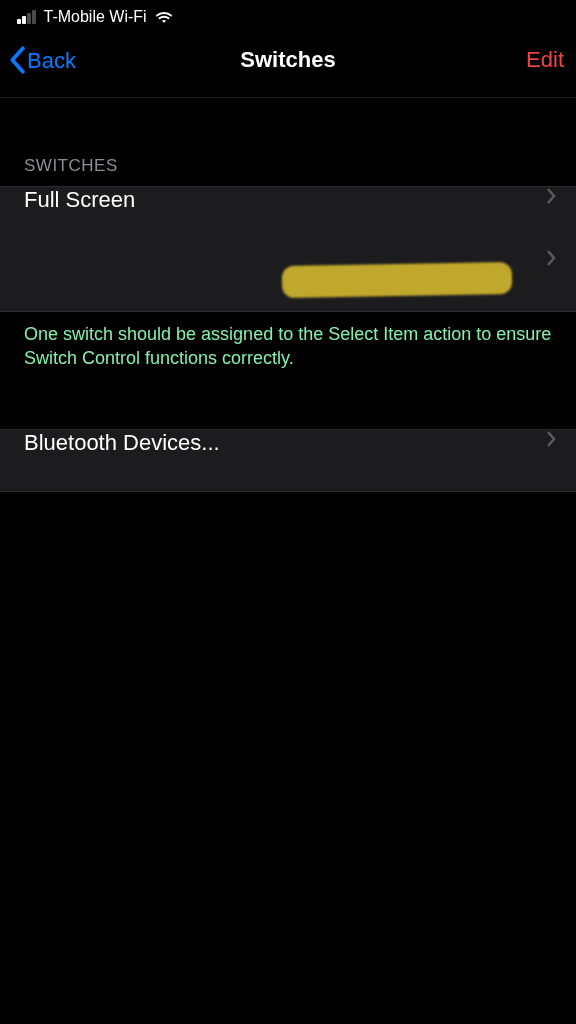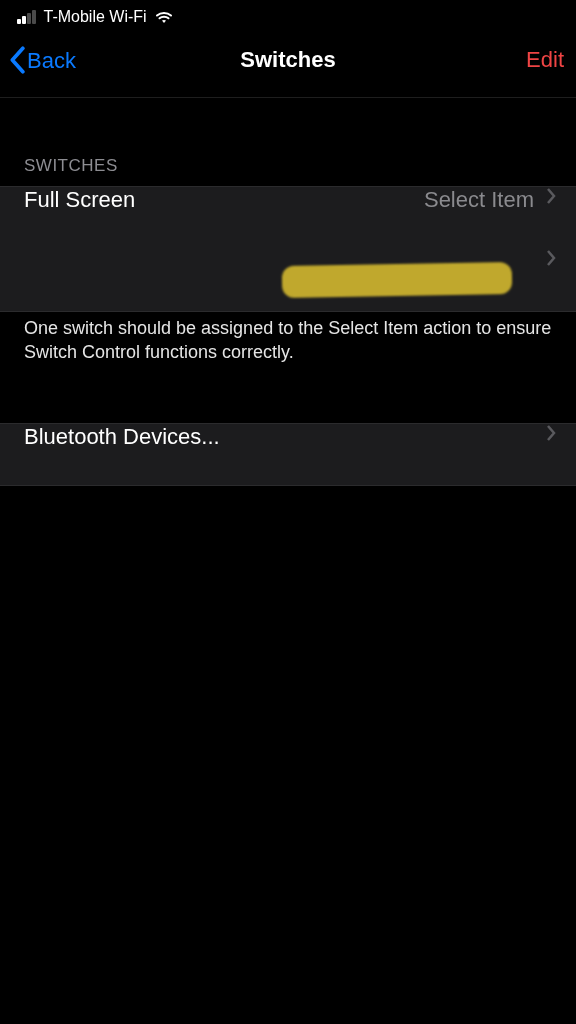--- a/index.html
+++ b/index.html
@@ -143,24 +143,24 @@
     .cell .detail { color: #8a8a8e; font-size: 22px; margin-left: auto; margin-right: 12px; }
     .disclosure {
       width: 10px;
       height: 18px;
       flex-shrink: 0;
     }
     .disclosure path { stroke: #5a5a5e; stroke-width: 2.5; fill: none; }
     .group-border-top { border-top: 0.5px solid #2b2b2d; }
     .group-border-bottom { border-bottom: 0.5px solid #2b2b2d; }
     .group-footer {
-      color: #e5e5e5;
+      color: #86efac;
       font-size: 18px;
       line-height: 1.35;
-      padding: 4px 24px 0 24px;
+      padding: 10px 24px 0 24px;
     }
     .spacer { height: 58px; }
     
     .redaction {
       position: absolute;
       top: 15px;
       left: 282px;
       width: 230px;
       height: 32px;
       background: #c0a82d;
@@ -199,21 +199,20 @@
     <span class="back-label">Back</span>
   </div>
   <div class="nav-title">Switches</div>
   <div class="nav-right">Edit</div>
 </div>
 
 <div class="group-header">Switches</div>
 
 <div class="cell group-border-top">
   <span class="label">Full Screen</span>
-  <span class="detail">Select Item</span>
   <svg class="disclosure" viewBox="0 0 10 18">
       <path d="M2 2 L8 9 L2 16"></path>
     </svg>
 </div>
 
 <div class="cell-wrap">
   <div class="cell group-border-bottom">
     <span class="detail"></span>
     <svg class="disclosure" viewBox="0 0 10 18">
         <path d="M2 2 L8 9 L2 16"></path>

